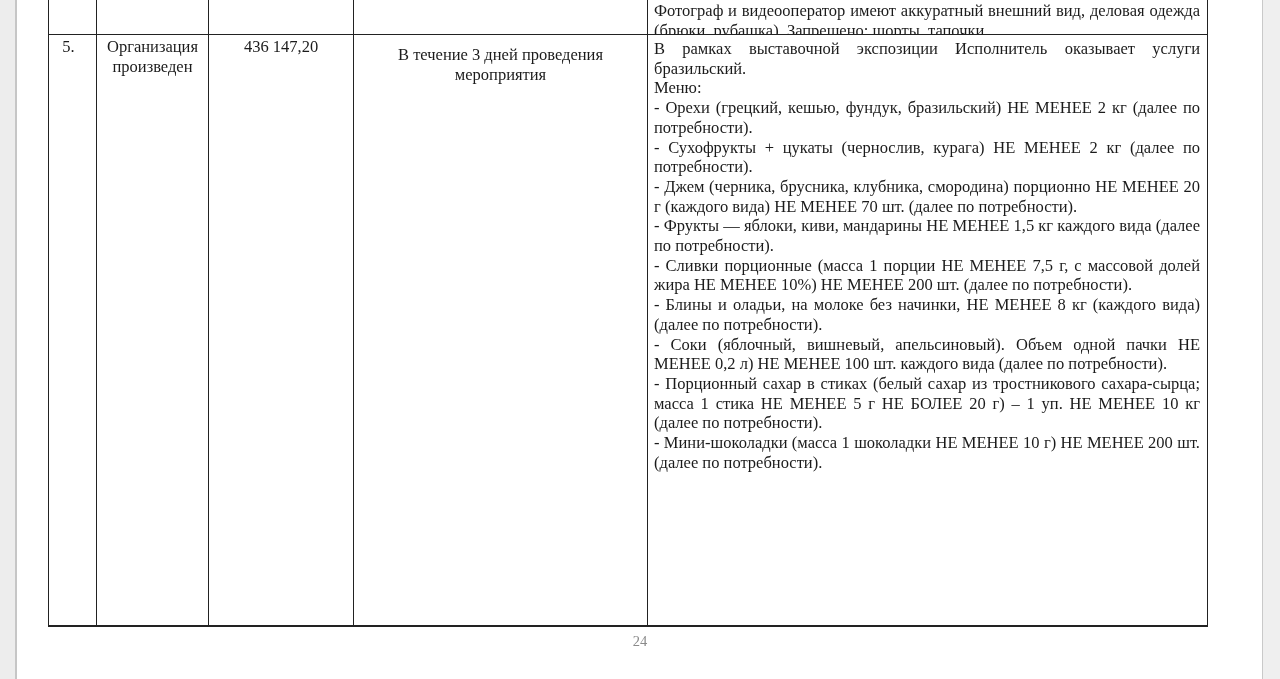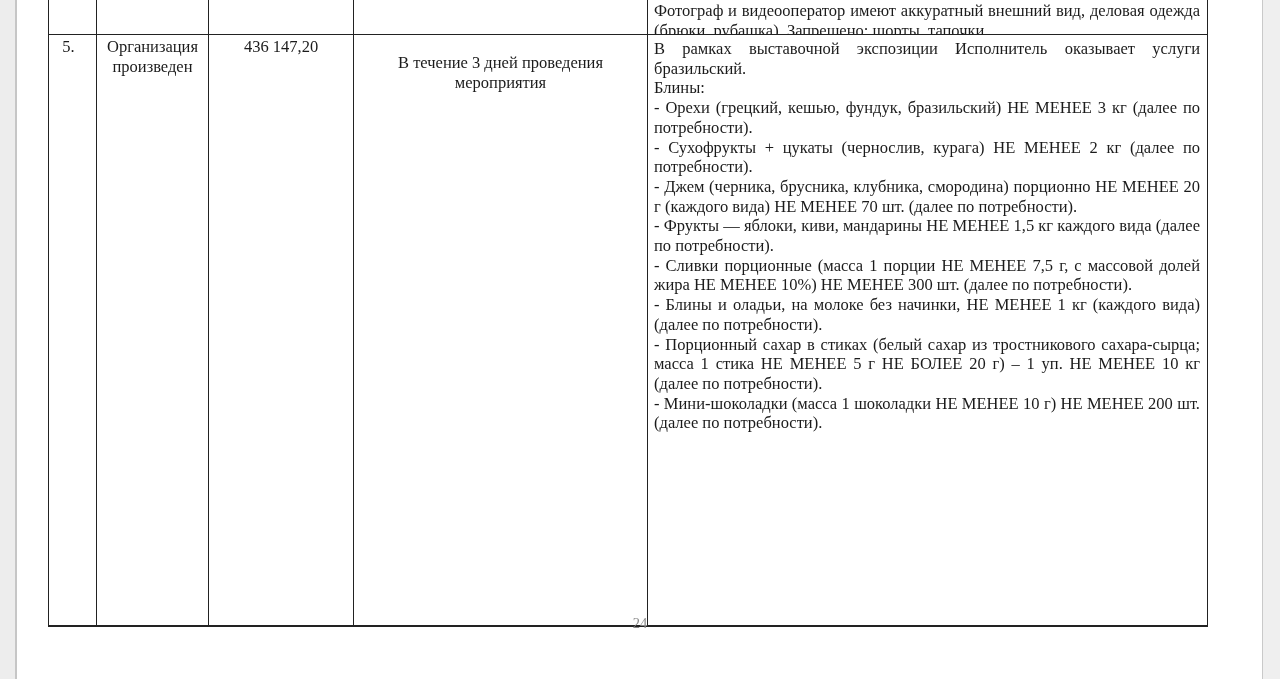--- a/index.html
+++ b/index.html
@@ -32,33 +32,33 @@
     box-sizing: border-box;
     border-right: 1.5px solid #222;
     border-bottom: 1.5px solid #222;
     overflow: hidden;
     font-size: 16.5px;
     line-height: 19.7px;
   }
   .row-last { border-bottom: 2px solid #222; }
   .center-cell { text-align: center; padding-top: 2px; }
   .num-cell { padding-right: 8px; }
-  .timing-inner { max-width: 210px; margin: 16px auto; }
+  .timing-inner { max-width: 210px; margin: 8px auto; }
   .desc-cell { padding: 4px 7px 0 6px; }
   .frag-cell { position: relative; }
   .frag-cell .para { margin-top: -3px; }
   .para {
     margin: 0;
     text-align: justify;
   }
   .para.cont { text-align-last: justify; }
   .para b { font-weight: bold; }
   .page-number {
     position: absolute;
-    left: 0; top: 615px; width: 1280px;
+    left: 0; top: 633px; width: 1280px;
     text-align: center;
     font-size: 14.5px;
     color: #8a8a8a;
   }
 </style>
 </head>
 <body>
 
 <div class="gutter-left"></div>
 <div class="gutter-right"></div>
@@ -81,26 +81,27 @@
   </div>
   <div class="cell center-cell row-last">
     <div>436 147,20</div>
   </div>
   <div class="cell center-cell row-last">
     <div class="timing-inner">В течение 3 дней проведения мероприятия</div>
   </div>
   <div class="cell desc-cell row-last">
     <div>
         <p class="para">В рамках выставочной экспозиции Исполнитель оказывает услуги бразильский.</p>
-        <p class="para">Блины:</p>
-        <p class="para">- Орехи (грецкий, кешью, фундук, бразильский) НЕ МЕНЕЕ 3 кг (далее по потребности).</p>
+        <p class="para">Меню:</p>
+        <p class="para">- Орехи (грецкий, кешью, фундук, бразильский) НЕ МЕНЕЕ 2 кг (далее по потребности).</p>
         <p class="para">- Сухофрукты + цукаты (чернослив, курага) НЕ МЕНЕЕ 2 кг (далее по потребности).</p>
         <p class="para">- Джем (черника, брусника, клубника, смородина) порционно НЕ МЕНЕЕ 20 г (каждого вида) НЕ МЕНЕЕ 70 шт. (далее по потребности).</p>
         <p class="para">- Фрукты — яблоки, киви, мандарины НЕ МЕНЕЕ 1,5 кг каждого вида (далее по потребности).</p>
-        <p class="para">- Сливки порционные (масса 1 порции НЕ МЕНЕЕ 7,5 г, с массовой долей жира НЕ МЕНЕЕ 10%) НЕ МЕНЕЕ 300 шт. (далее по потребности).</p>
-        <p class="para">- Блины и оладьи, на молоке без начинки, НЕ МЕНЕЕ 1 кг (каждого вида) (далее по потребности).</p>
+        <p class="para">- Сливки порционные (масса 1 порции НЕ МЕНЕЕ 7,5 г, с массовой долей жира НЕ МЕНЕЕ 10%) НЕ МЕНЕЕ 200 шт. (далее по потребности).</p>
+        <p class="para">- Блины и оладьи, на молоке без начинки, НЕ МЕНЕЕ 8 кг (каждого вида) (далее по потребности).</p>
+        <p class="para">- Соки (яблочный, вишневый, апельсиновый). Объем одной пачки НЕ МЕНЕЕ 0,2 л) НЕ МЕНЕЕ 100 шт. каждого вида (далее по потребности).</p>
         <p class="para">- Порционный сахар в стиках (белый сахар из тростникового сахара-сырца; масса 1 стика НЕ МЕНЕЕ 5 г НЕ БОЛЕЕ 20 г) – 1 уп. НЕ МЕНЕЕ 10 кг (далее по потребности).</p>
         <p class="para">- Мини-шоколадки (масса 1 шоколадки НЕ МЕНЕЕ 10 г) НЕ МЕНЕЕ 200 шт. (далее по потребности).</p>
       </div>
   </div>
 </div>
 
 <div class="page-number">24</div>
 
 </body></html>

